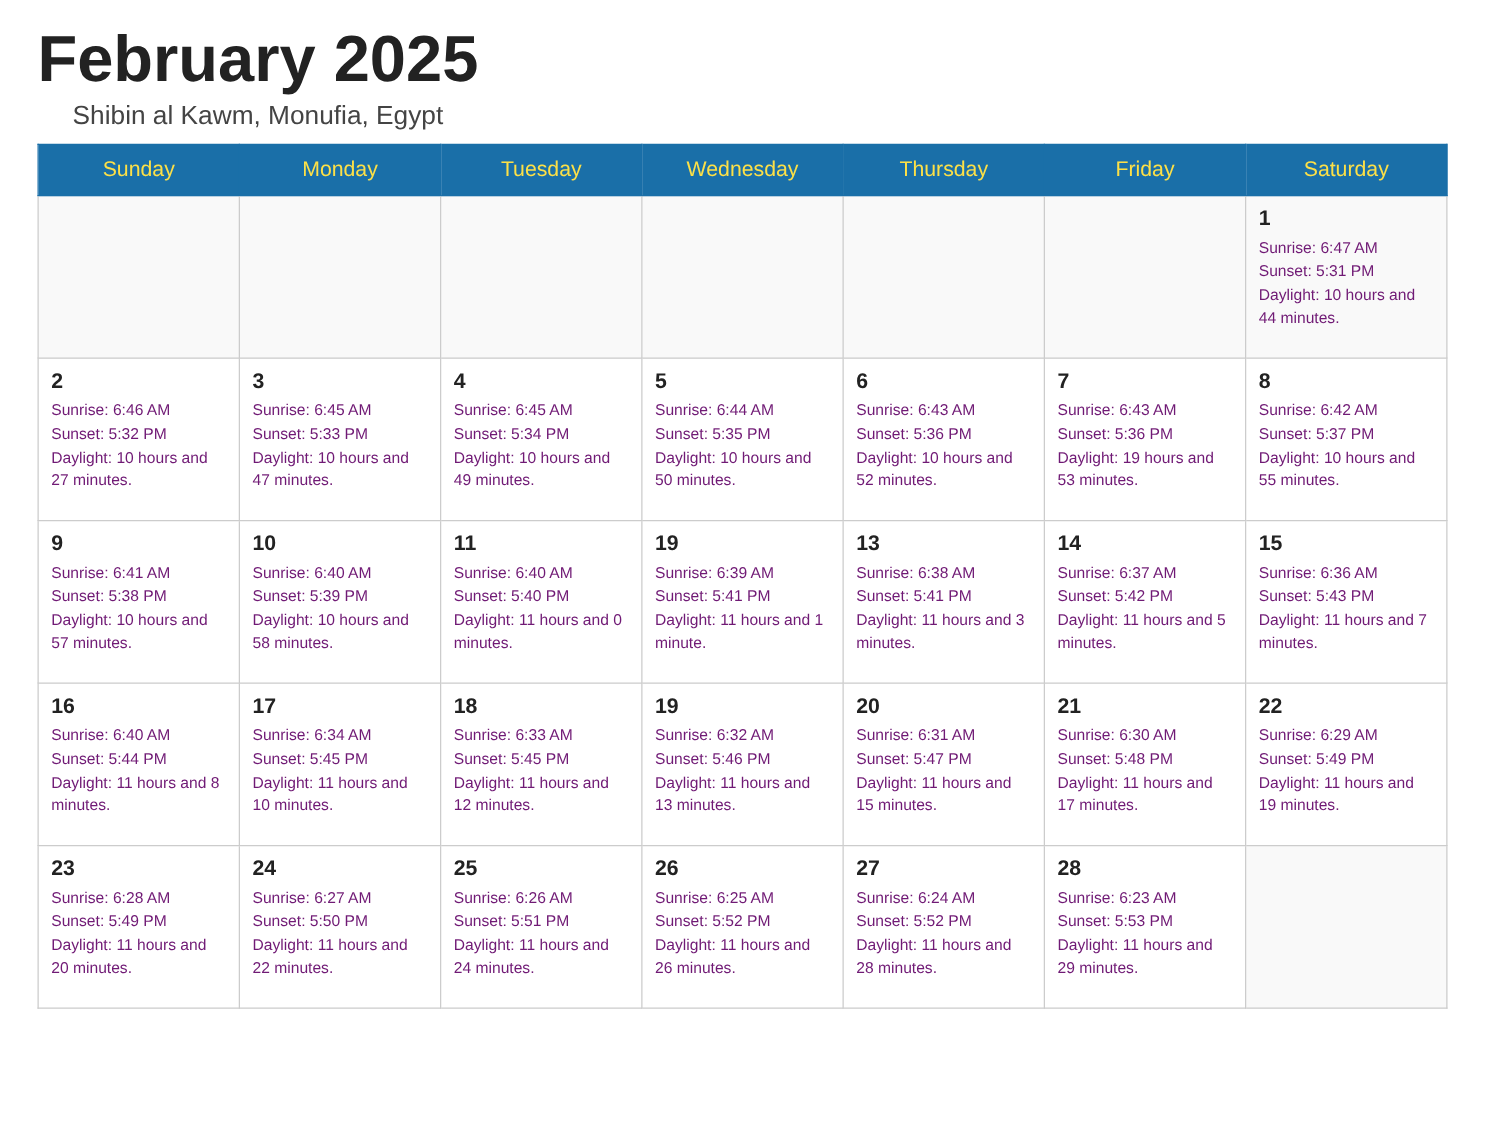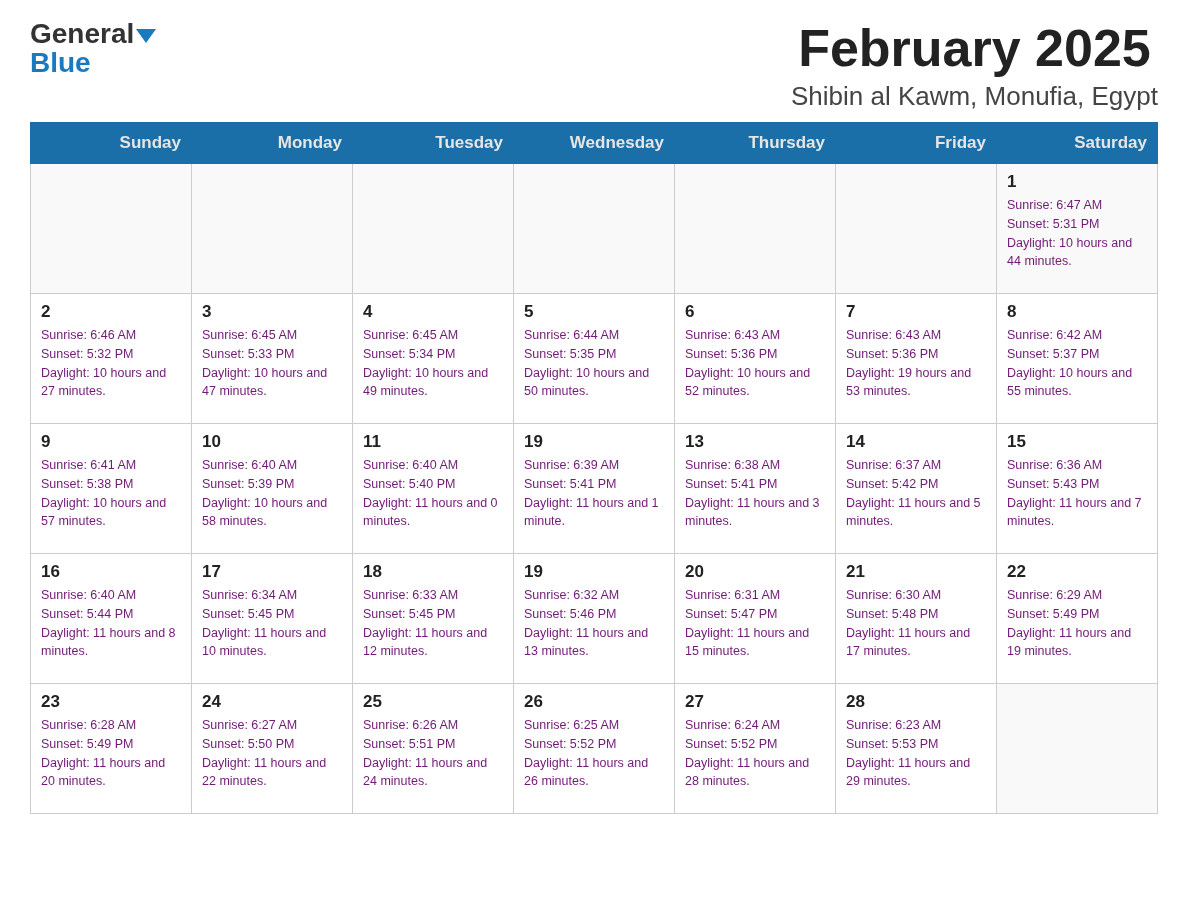--- a/index.html
+++ b/index.html
@@ -46,36 +46,36 @@
     .title-block {
       text-align: center;
     }
     .month-title {
       font-size: 52px;
       font-weight: bold;
       color: #222;
       line-height: 1.1;
     }
     .subtitle {
-      font-size: 26px;
+      font-size: 21px;
       color: #444;
       margin-top: 4px;
     }
     .calendar {
       width: 100%;
       border-collapse: collapse;
       margin-top: 10px;
     }
     .calendar th {
       background: #1a6fa8;
-      color: #e5e5e5;
+      color: #fde047;
       font-size: 17px;
-      font-weight: bold;
+      font-weight: normal;
       padding: 10px 10px;
-      text-align: right;
+      text-align: center;
       border: 1px solid #1a6fa8;
     }
     .calendar td {
       vertical-align: top;
       border: 1px solid #ccc;
       padding: 8px 10px;
       width: 14.28%;
       min-height: 110px;
       height: 130px;
     }
@@ -94,26 +94,20 @@
       background: #f9f9f9;
     }
     tr:first-child td {
       background: #f9f9f9;
     }
   </style>
 </head>
 <body>
 
 <div class="header">
-  <div class="logo">
-    <div class="logo-text">
-      General<span class="logo-arrow"></span>
-    </div>
-    <div class="logo-line2">Blue</div>
-  </div>
   <div class="title-block">
     <div class="month-title">February 2025</div>
     <div class="subtitle">Shibin al Kawm, Monufia, Egypt</div>
   </div>
 </div>
 
 <table class="calendar">
   <thead>
     <tr>
       <th>Sunday</th>

